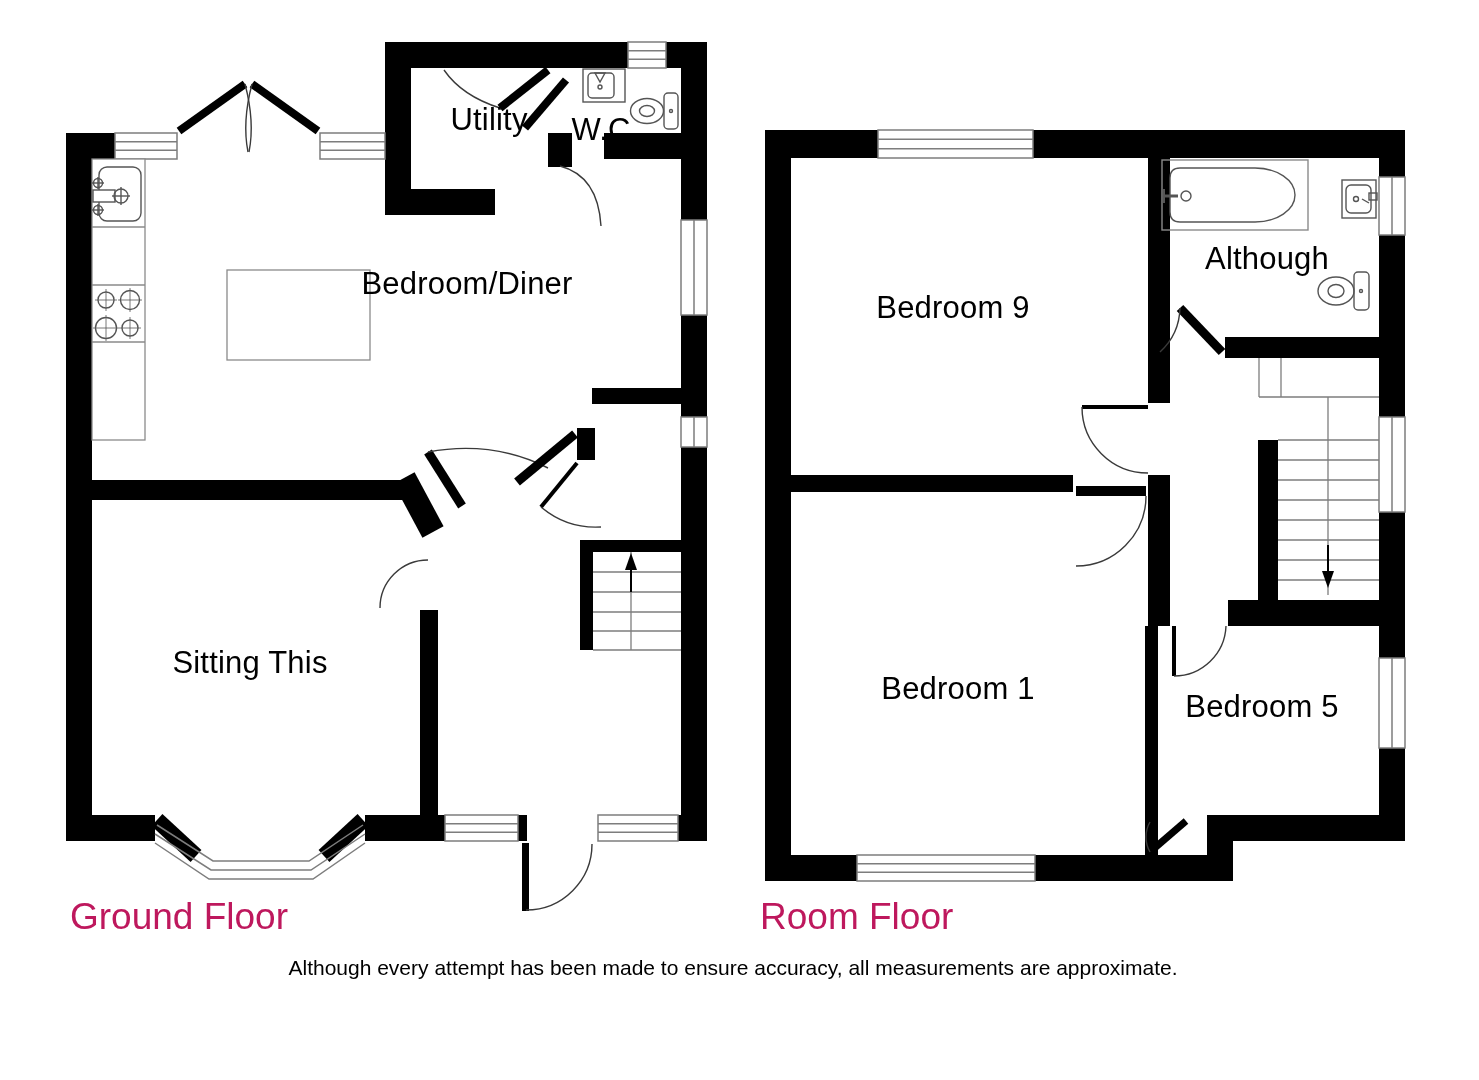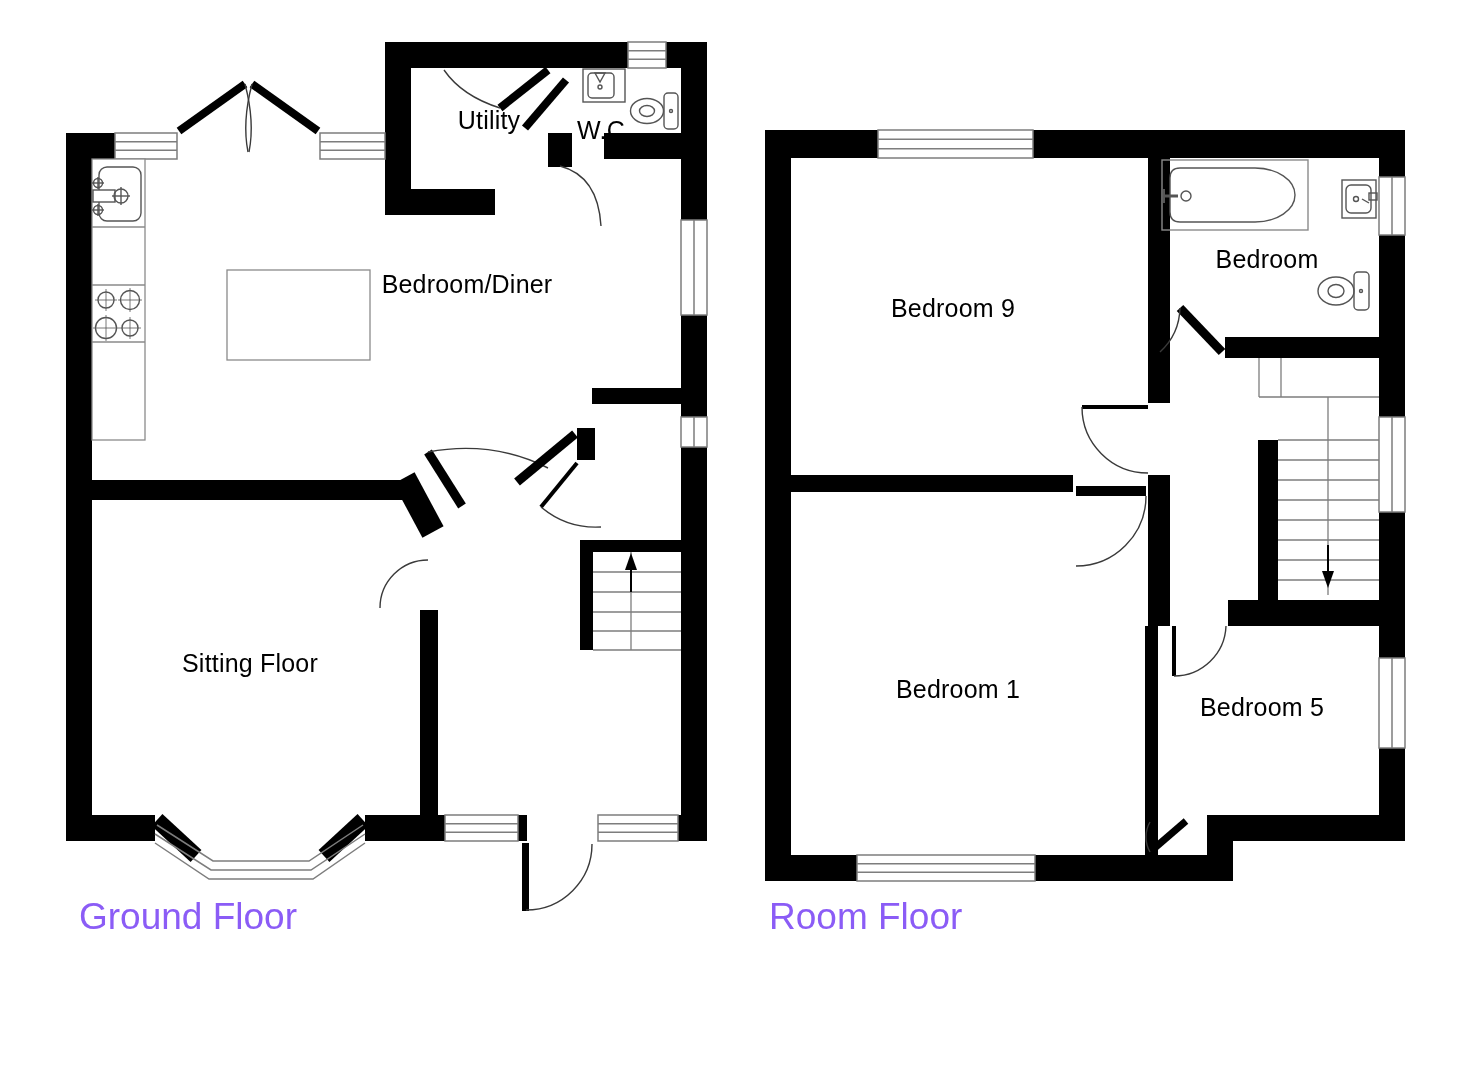--- a/index.html
+++ b/index.html
@@ -1,21 +1,21 @@
 <!DOCTYPE html>
 <html><head>
 <meta charset="utf-8">
 <style>
   html,body{margin:0;padding:0;background:#fff;}
   #stage{position:relative;width:1479px;height:1080px;background:#fff;overflow:hidden;
          font-family:"Liberation Sans",sans-serif;color:#000;}
   #plan-svg{position:absolute;left:0;top:0;}
-  .lbl{position:absolute;transform:translate(-50%,-50%);font-size:25px;white-space:nowrap;
+  .lbl{position:absolute;transform:translate(-50%,-50%);font-size:31px;white-space:nowrap;
        color:#000;letter-spacing:0.2px;}
-  .floor-title{position:absolute;transform:translateY(-50%);font-size:37px;white-space:nowrap;color:#8b5cf6;margin-left:9px;}
+  .floor-title{position:absolute;transform:translateY(-50%);font-size:37px;white-space:nowrap;color:#be185d;}
   .disc{position:absolute;transform:translate(-50%,-50%);font-size:21px;white-space:nowrap;color:#000;}
 </style>
 </head>
 <body>
 
 <div id="stage">
 
 <svg id="plan-svg" width="1479" height="1080" viewBox="0 0 1479 1080">
 
   <g>
@@ -292,25 +292,26 @@
     <g stroke="#555" fill="none" stroke-width="1.4">
       <ellipse cx="1336" cy="291" rx="18" ry="14"></ellipse>
       <ellipse cx="1336" cy="291" rx="8" ry="6.5"></ellipse>
       <rect x="1354" y="272" width="15" height="38" rx="4"></rect>
       <circle cx="1361" cy="291" r="1.5"></circle>
     </g>
   </g>
 </svg>
 
   <div class="lbl" style="left:467px;top:284px">Bedroom/Diner</div>
-  <div class="lbl" style="left:250px;top:663px">Sitting Floor</div>
+  <div class="lbl" style="left:250px;top:663px">Sitting This</div>
   <div class="lbl" style="left:489px;top:120px">Utility</div>
   <div class="lbl" style="left:601px;top:130px">W.C</div>
   <div class="lbl" style="left:953px;top:308px">Bedroom 9</div>
-  <div class="lbl" style="left:1267px;top:259px">Bedroom</div>
+  <div class="lbl" style="left:1267px;top:259px">Although</div>
   <div class="lbl" style="left:958px;top:689px">Bedroom 1</div>
   <div class="lbl" style="left:1262px;top:707px">Bedroom 5</div>
 
   <div class="floor-title" style="left:70px;top:917px">Ground Floor</div>
   <div class="floor-title" style="left:760px;top:917px">Room Floor</div>
 
+  <div class="disc" style="left:733px;top:968px">Although every attempt has been made to ensure accuracy, all measurements are approximate.</div>
 
 </div>
 
 </body></html>

